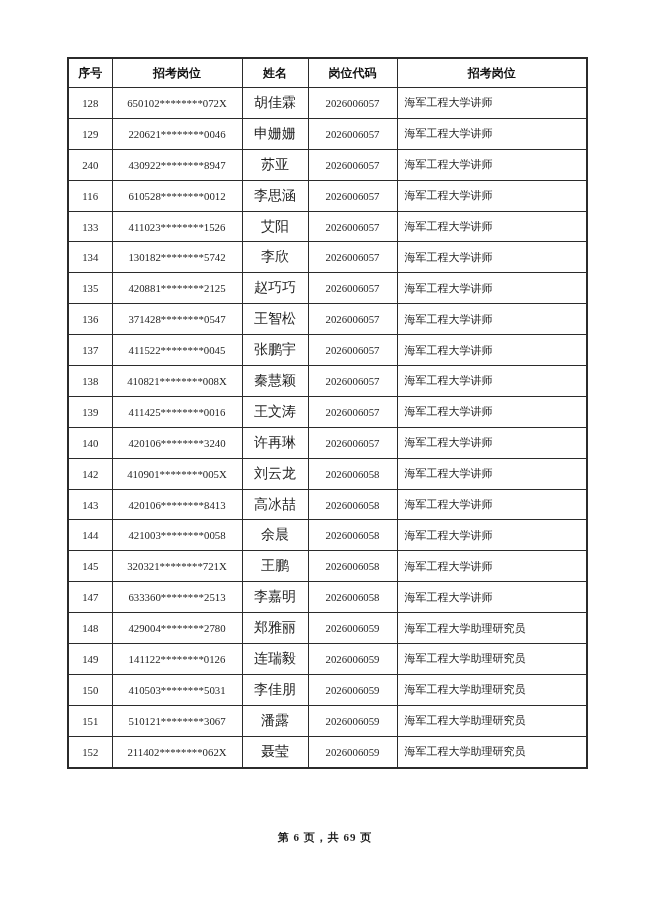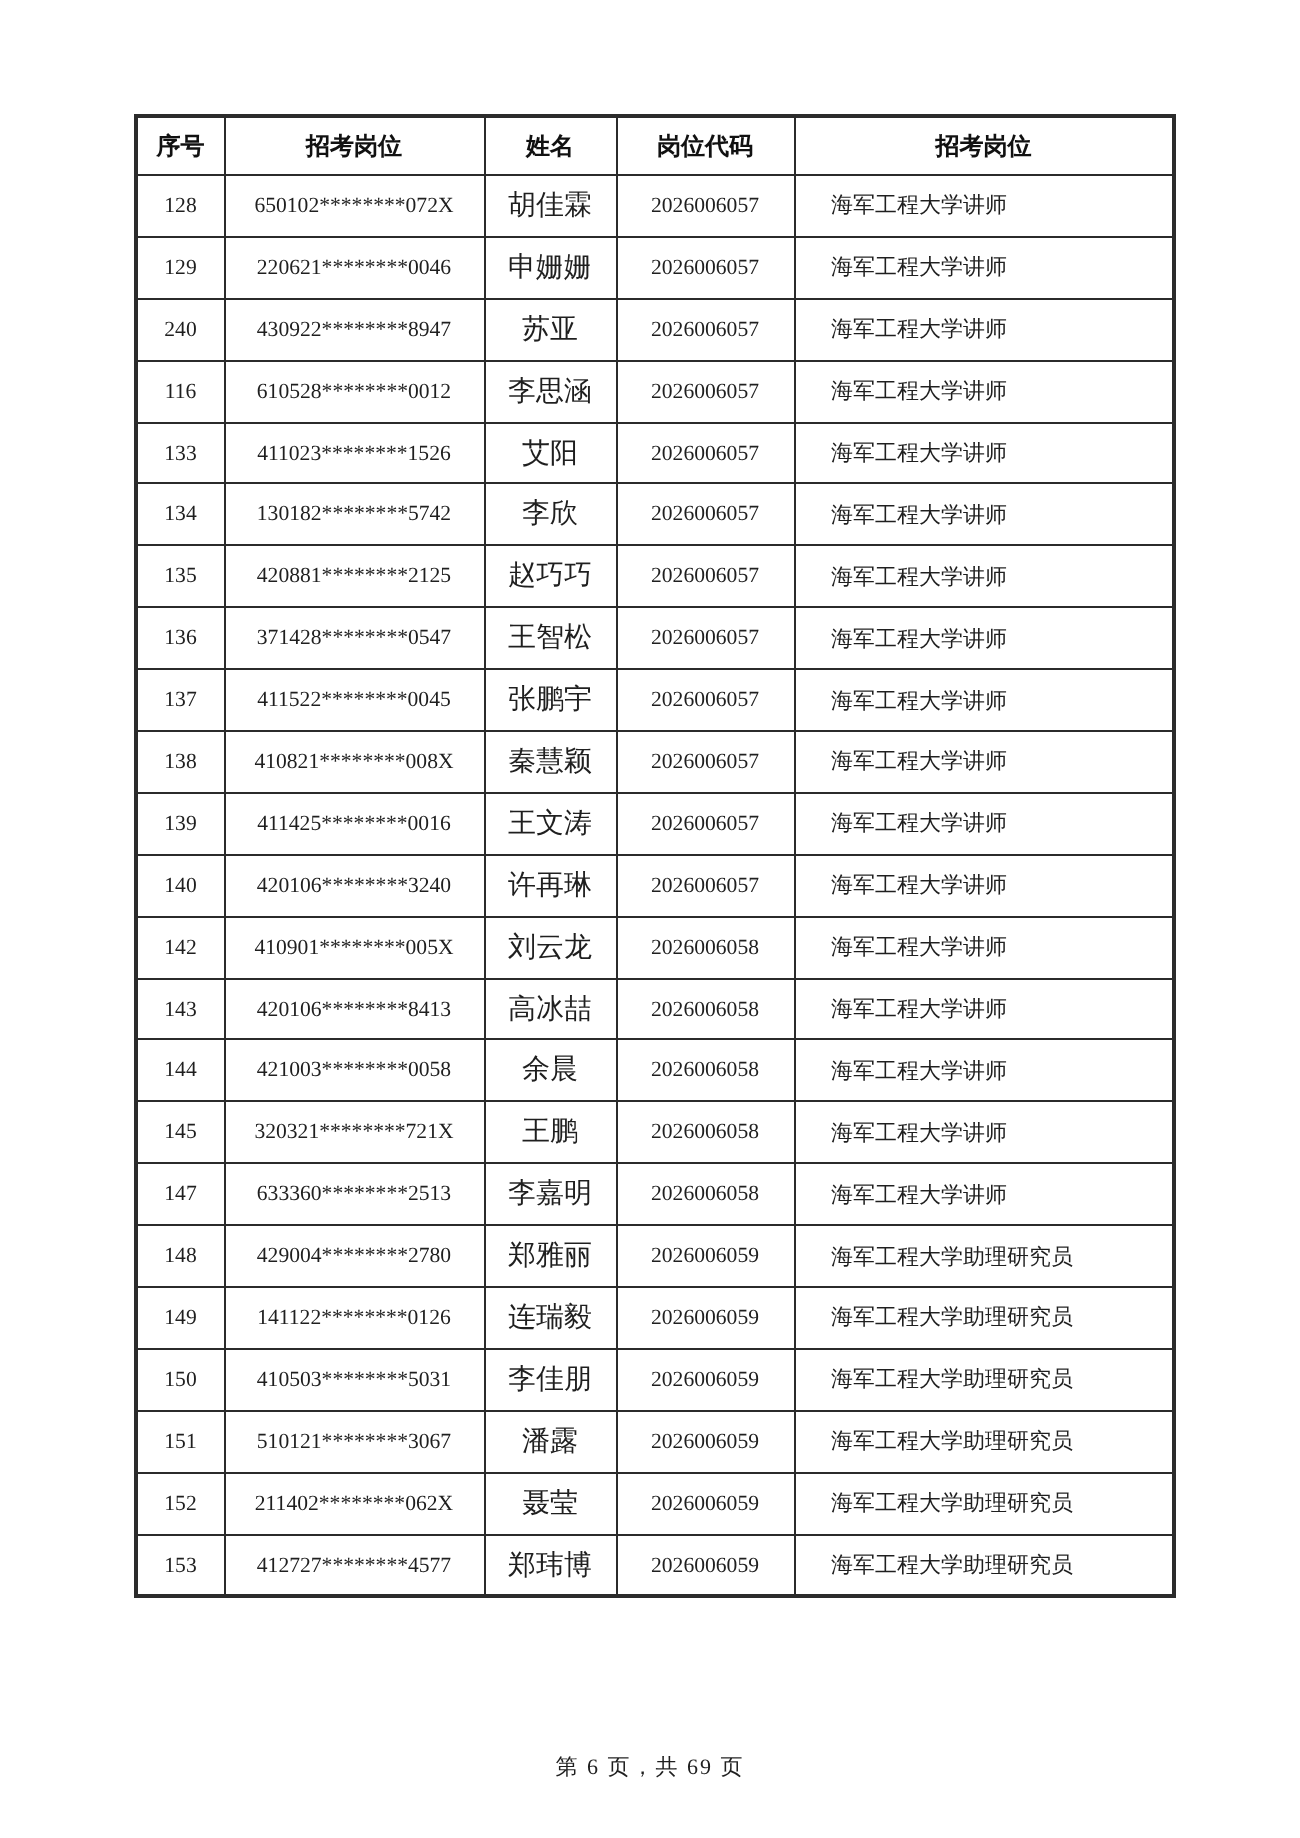--- a/index.html
+++ b/index.html
@@ -44,31 +44,32 @@
     height:29.9px;
     font-size:10.8px;
     text-align:center;
     vertical-align:middle;
     padding:0;
     color:var(--text);
   }
   table.roster tbody td.col2{font-size:14px;}
   table.roster tbody td.col4{
     text-align:left;
-    padding-left:18px;
+    padding-left:7px;
     font-size:11px;
   }
   .footer{
     position:absolute;
-    left:0;top:876px;
+    left:0;top:830px;
     width:650px;
     text-align:center;
     font-size:11px;
     color:var(--text);
     letter-spacing:1px;
+    font-weight:bold;
   }
 </style>
 </head>
 <body>
 
 <div class="page">
 
   <table class="roster">
     <colgroup>
       <col style="width:44px">
@@ -234,25 +235,18 @@
           <td class="col3">2026006059</td>
           <td class="col4">海军工程大学助理研究员</td>
         </tr>
         <tr>
           <td class="col0">152</td>
           <td class="col1">211402********062X</td>
           <td class="col2">聂莹</td>
           <td class="col3">2026006059</td>
           <td class="col4">海军工程大学助理研究员</td>
         </tr>
-        <tr>
-          <td class="col0">153</td>
-          <td class="col1">412727********4577</td>
-          <td class="col2">郑玮博</td>
-          <td class="col3">2026006059</td>
-          <td class="col4">海军工程大学助理研究员</td>
-        </tr>
       </tbody>
   </table>
 
   <div class="footer">第 6 页，共 69 页</div>
 
 </div>
 
 </body></html>

